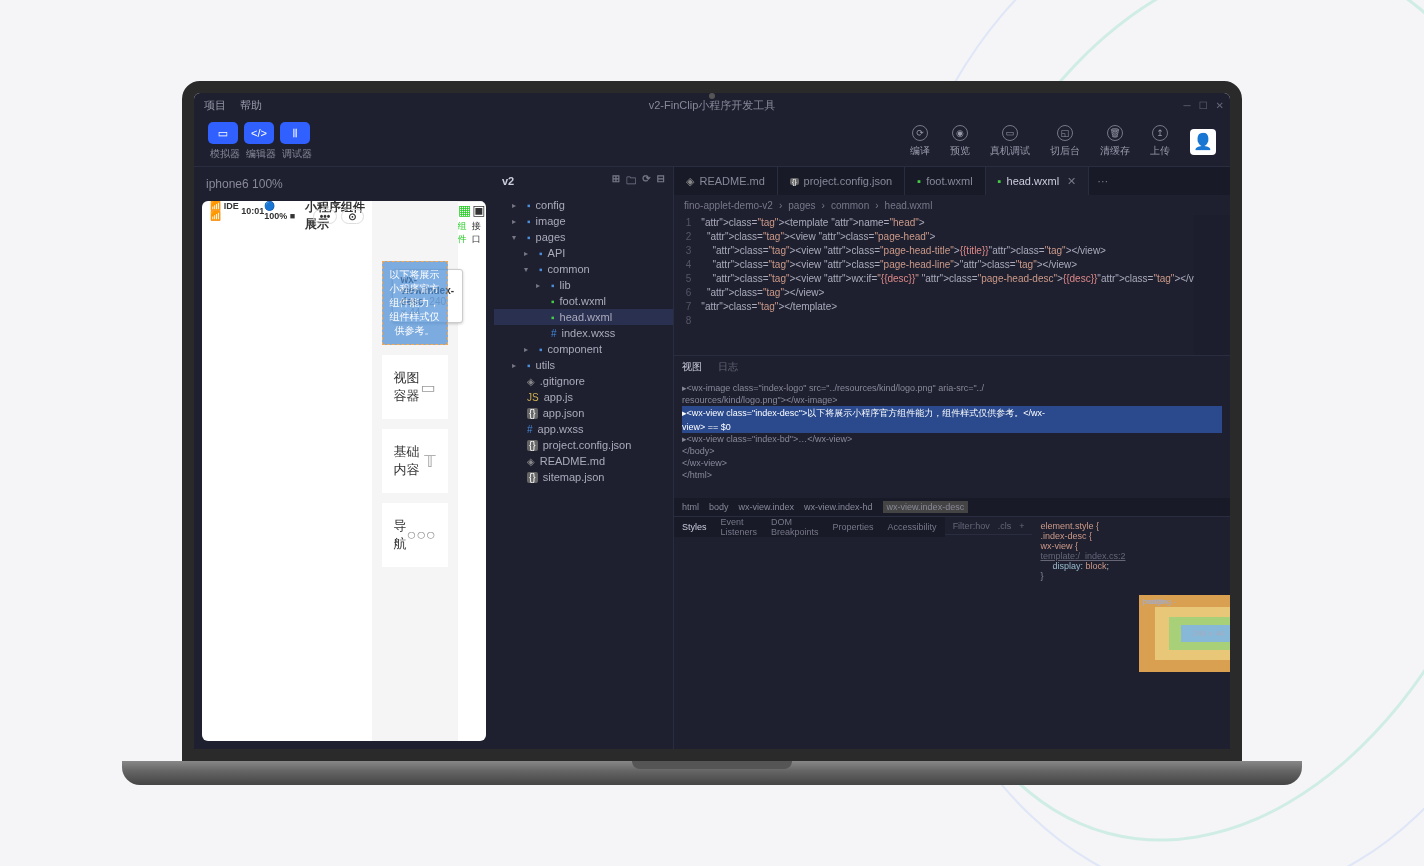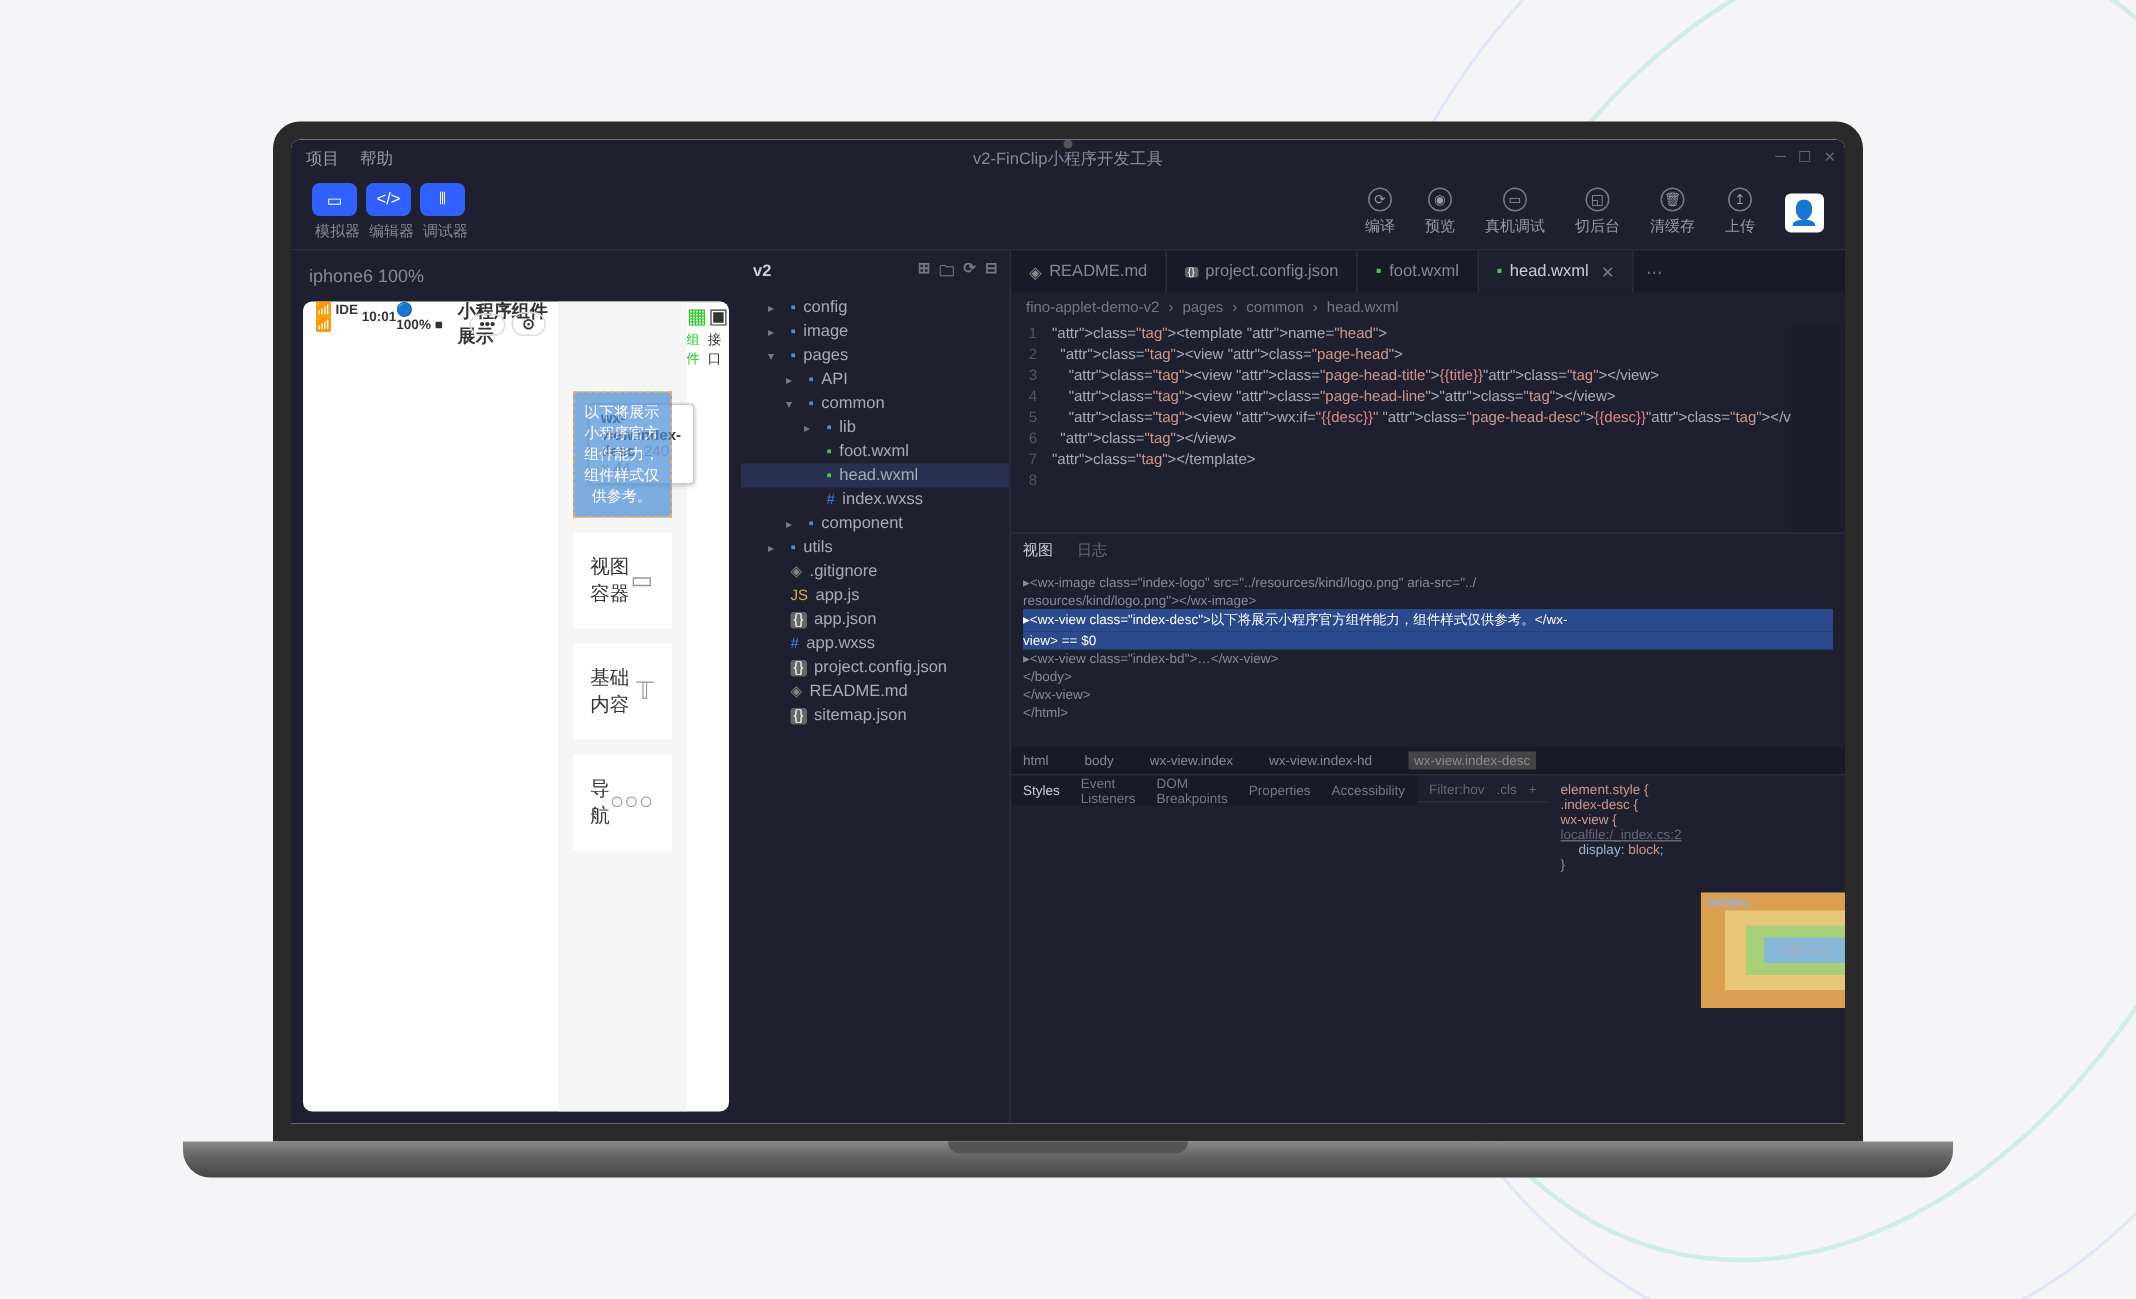--- a/index.html
+++ b/index.html
@@ -70,21 +70,21 @@
 .code-lines div{height:14px;white-space:pre}
 .str{color:#c98}
 .brace{color:#d88}
 .minimap{width:50px;background:#1a1c2a;opacity:.3}
 .devtools{flex:1;display:flex;flex-direction:column;border-top:1px solid #2a2d40;overflow:hidden}
 .dt-tabs{height:22px;display:flex;align-items:center;padding:0 8px;gap:16px;font-size:10px;color:#667}
 .dt-tabs .active{color:#ccd}
 .dom-panel{flex:0 0 120px;font-family:Monaco,monospace;font-size:9px;padding:4px 8px;color:#889;overflow:hidden}
 .dom-line{white-space:nowrap;padding:1px 0}
 .dom-line.sel{background:#2a4a8d;color:#fff}
-.dom-crumbs{height:18px;display:flex;align-items:center;padding:0 8px;gap:24px;font-size:9px;color:#889;background:#181a28}
+.dom-crumbs{height:18px;display:flex;align-items:center;padding:0 8px;gap:10px;font-size:9px;color:#889;background:#181a28}
 .dom-crumbs .sel{background:#444;padding:1px 4px}
 .styles-panel{flex:1;display:flex;border-top:1px solid #2a2d40;overflow:hidden}
 .styles-left{flex:1;display:flex;flex-direction:row;font-size:9px}
 .styles-tabs{height:20px;display:flex;align-items:center;padding:0 8px;gap:14px;color:#778;background:#181a28}
 .styles-tabs .active{color:#ccd}
 .filter-row{height:18px;display:flex;align-items:center;padding:0 8px;color:#667;border-bottom:1px solid #2a2d40}
 .filter-row .right{margin-left:auto;display:flex;gap:8px}
 .css-content{padding:4px 8px;font-family:Monaco,monospace;color:#889}
 .css-sel{color:#c98}
 .css-prop{color:#9bc;margin-left:12px}
@@ -406,21 +406,21 @@
             <span>:hov</span>
             <span>.cls</span>
             <span>+</span>
           </div>
         </div>
         <div class="css-content" id="css-content">
                     <div><span class="css-sel">element.style {</span></div>
                     <div><span class="css-sel">.index-desc {</span><span class="css-src">
                         <style></span></div><div class="css-prop">margin-top: <span class="css-val">10px</span>;</div><div class="css-prop">color: <span class="css-val">var(--weui-FG-1)</span>;</div><div class="css-prop">font-size: <span class="css-val">14px</span>;</div><div>}</div></style>
                       </span></div>
-                    <div><span class="css-sel">wx-view {</span><span class="css-src">localfile:/_index.cs:2</span></div>
+                    <div><span class="css-sel">wx-view {</span><span class="css-src">template:/_index.cs:2</span></div>
                     <div class="css-prop">display: <span class="css-val">block</span>;</div>
                     <div>}</div>
                   </div>
       </div>
       <div class="box-model">
         <div class="bm-margin">
                     <span class="bm-label">margin</span>
                     <span style="position:absolute;top:2px;right:6px">10</span>
           <div class="bm-border">
                       <span class="bm-label">border -</span>

